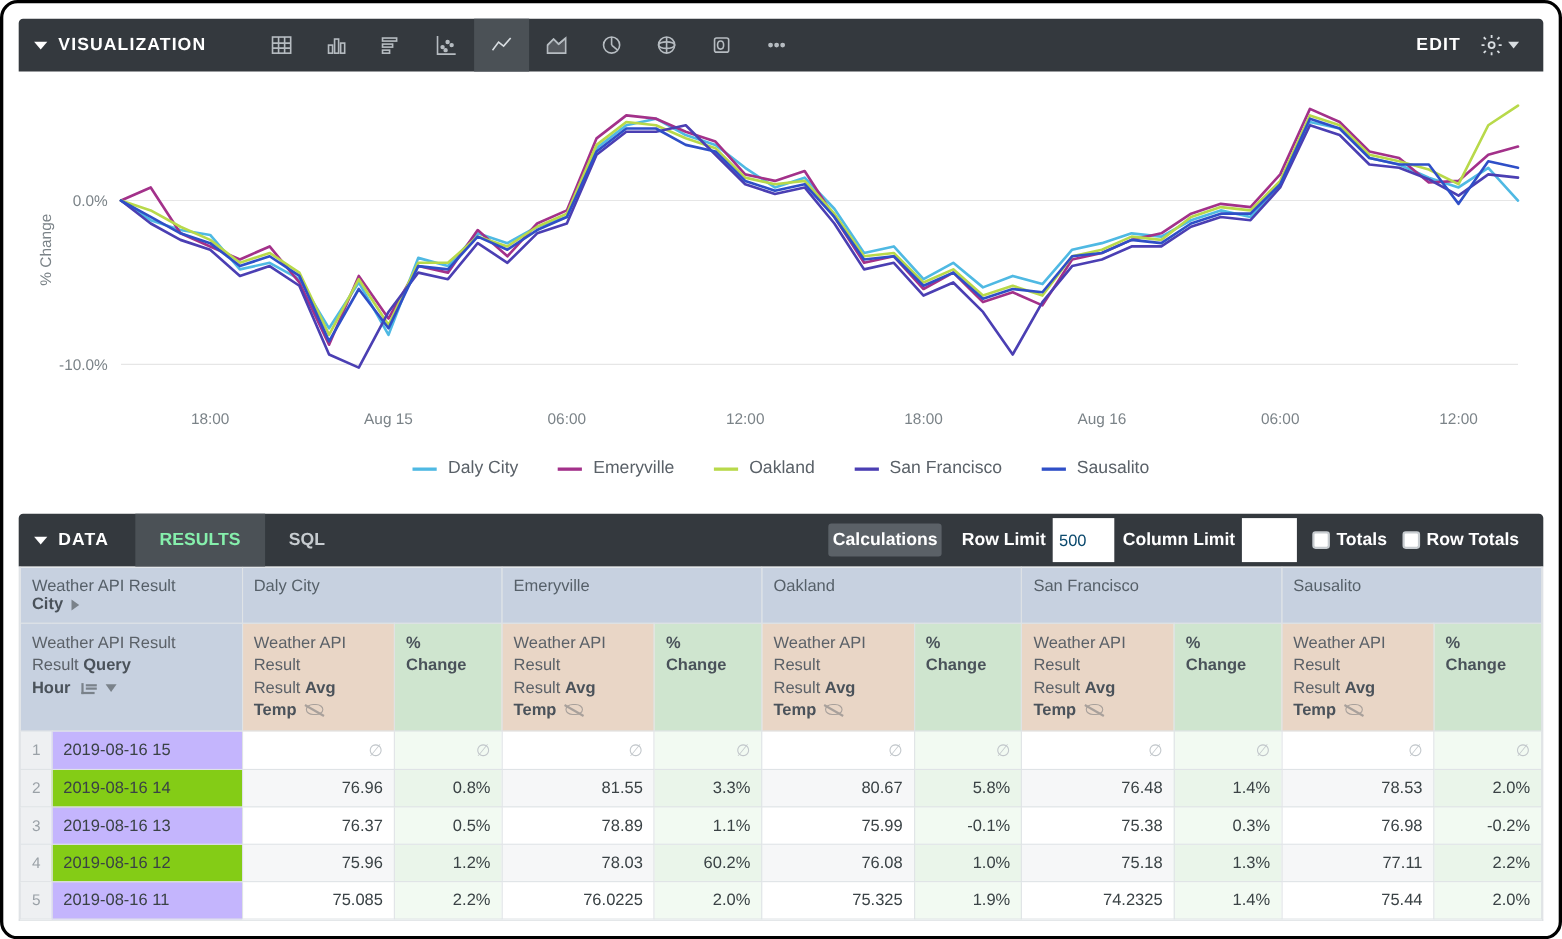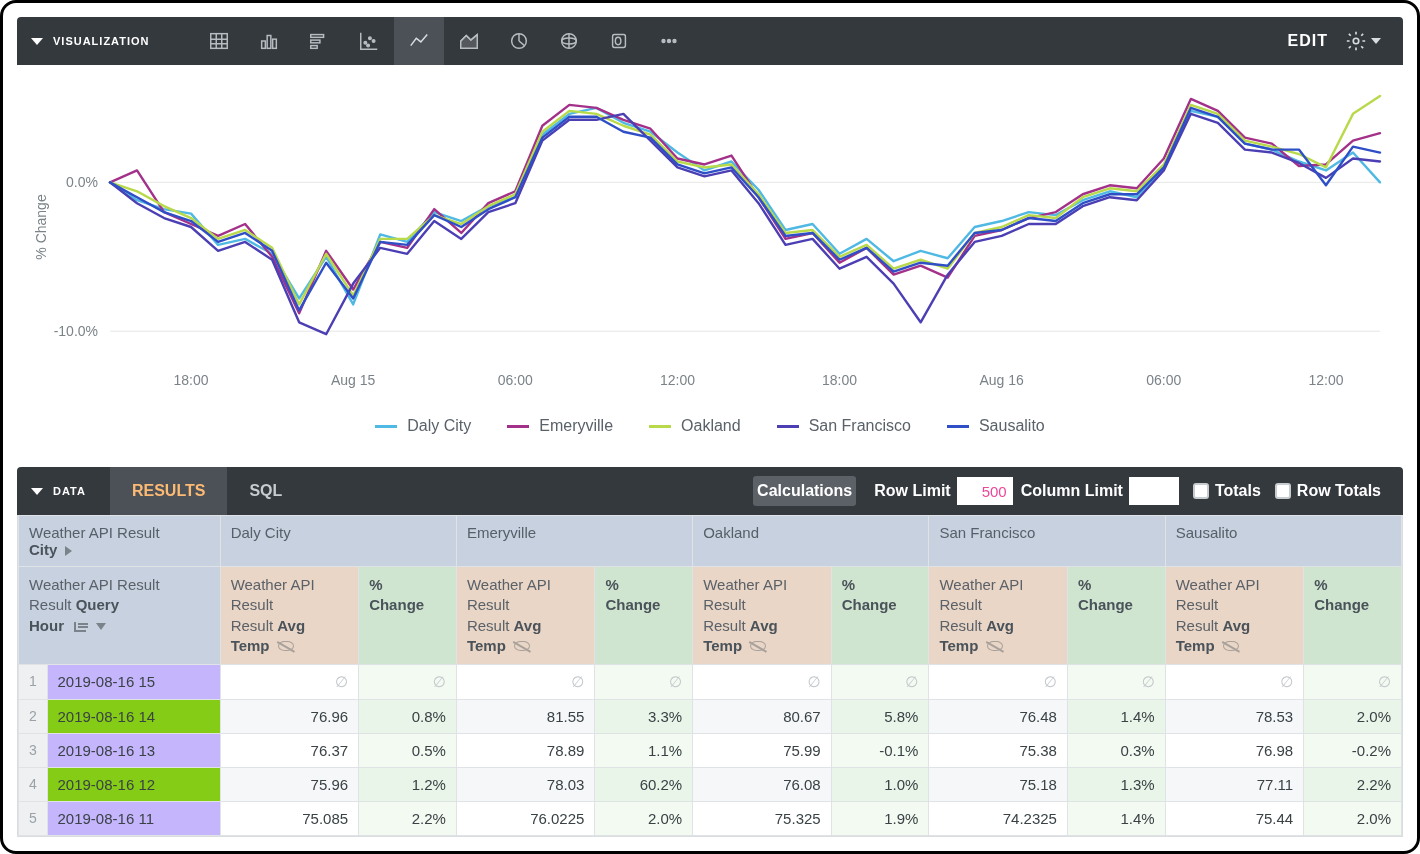--- a/index.html
+++ b/index.html
@@ -21,21 +21,21 @@
     height: 48px;
     background: #34393e;
     color: #fff;
     padding: 0 22px 0 14px;
   }
   .viz-bar { margin: 14px 14px 0 14px; border-radius: 4px 4px 0 0; }
   .caret-down {
     width:0;height:0;border-left:6px solid transparent;border-right:6px solid transparent;border-top:7px solid #fff;
     margin-right:10px;display:inline-block;
   }
-  .bar-title { font-weight:700; font-size:11px; letter-spacing:1px; margin-right:24px;}
+  .bar-title { font-weight:700; font-size:16px; letter-spacing:1px; margin-right:24px;}
   .viz-icons { display:flex; align-items:center; gap:0; margin-left: 20px;}
   .viz-icon {
     width:50px; height:48px; display:flex; align-items:center; justify-content:center;
     color:#b6bcc1; cursor:pointer; position:relative;
   }
   .viz-icon.selected { background:#4b5156; color:#d8dde1;}
   .viz-icon svg { width:22px; height:22px; stroke:currentColor; fill:none; stroke-width:1.6;}
   .bar-spacer { flex:1;}
   .edit-link { font-size:16px; font-weight:600; letter-spacing:1px; margin-right:17px; cursor:pointer;}
   .gear {
@@ -54,29 +54,29 @@
   .y-title { font-size:14px; fill:#7b8388;}
   .legend { display:flex; justify-content:center; gap:36px; margin-top:2px; font-size:16px; color:#5a6168;}
   .legend-item { display:flex; align-items:center; gap:10px; cursor:pointer;}
   .legend-swatch { width:22px; height:3px; display:inline-block;}
   
   .data-bar { margin: 24px 14px 0 14px; border-radius:4px 4px 0 0;}
   .tab {
     height:48px; display:flex; align-items:center; padding:0 22px;
     color:#c7ccd0; font-size:16px; font-weight:600; cursor:pointer;
   }
-  .tab.active { background:#4b5156; color:#fdba74;}
+  .tab.active { background:#4b5156; color:#86efac;}
   .calc-btn {
     background:#5b6167; color:#fff; font-weight:700; font-size:16px;
     padding:6px 4px; border-radius:3px; cursor:pointer; margin-right:10px;
   }
   .lim-label { font-size:16px; font-weight:600; margin:0 6px 0 8px; color:#fff;}
   .lim-input {
-    height:28px; width:56px; background:#fff; color:#ec4899; border:none; font-size:15px;
-    padding:2px 6px; text-align:right;
+    height:40px; width:56px; background:#fff; color:#0c4a6e; border:none; font-size:15px;
+    padding:2px 6px; text-align:left;
   }
   .chk { display:flex; align-items:center; gap:6px; margin-left:14px; font-size:16px; font-weight:600; cursor:pointer;}
   .chk-box { width:16px; height:16px; border:2px solid #c7ccd0; border-radius:3px; background:#fff;}
   
   .table-wrap { margin: 0 14px 0 14px; border:1px solid #d9dde0; border-top:none; overflow:hidden;}
   table { border-collapse:collapse; width:100%; table-layout:fixed;}
   th, td { border:1px solid #dfe3e6; font-size:15px; padding:8px 10px; vertical-align:top;}
   .pivot-head th { background:#c7d1e0; color:#566069; font-weight:400; text-align:left; height:44px;}
   .pivot-head th.dimcell { color:#566069; }
   .pivot-head .pivot-label { font-weight:700; color:#4a525a;}

